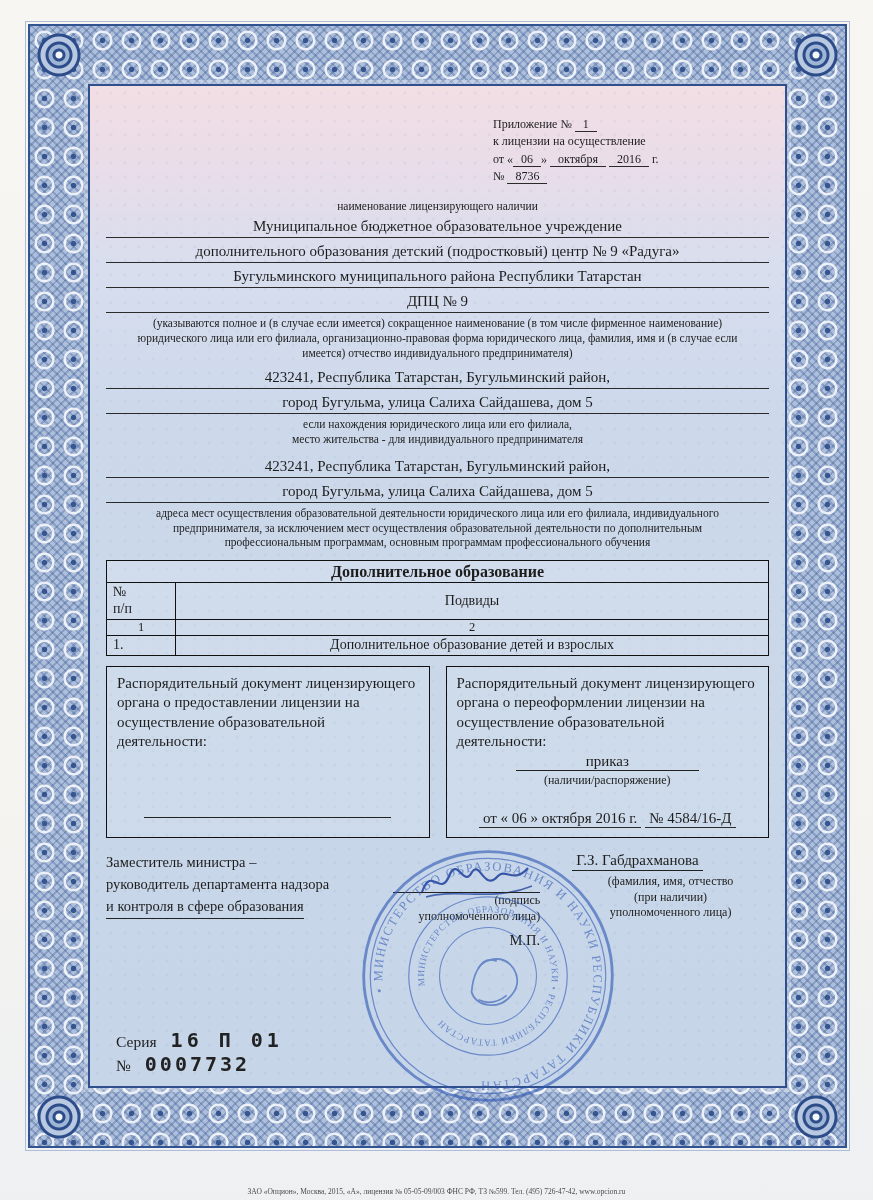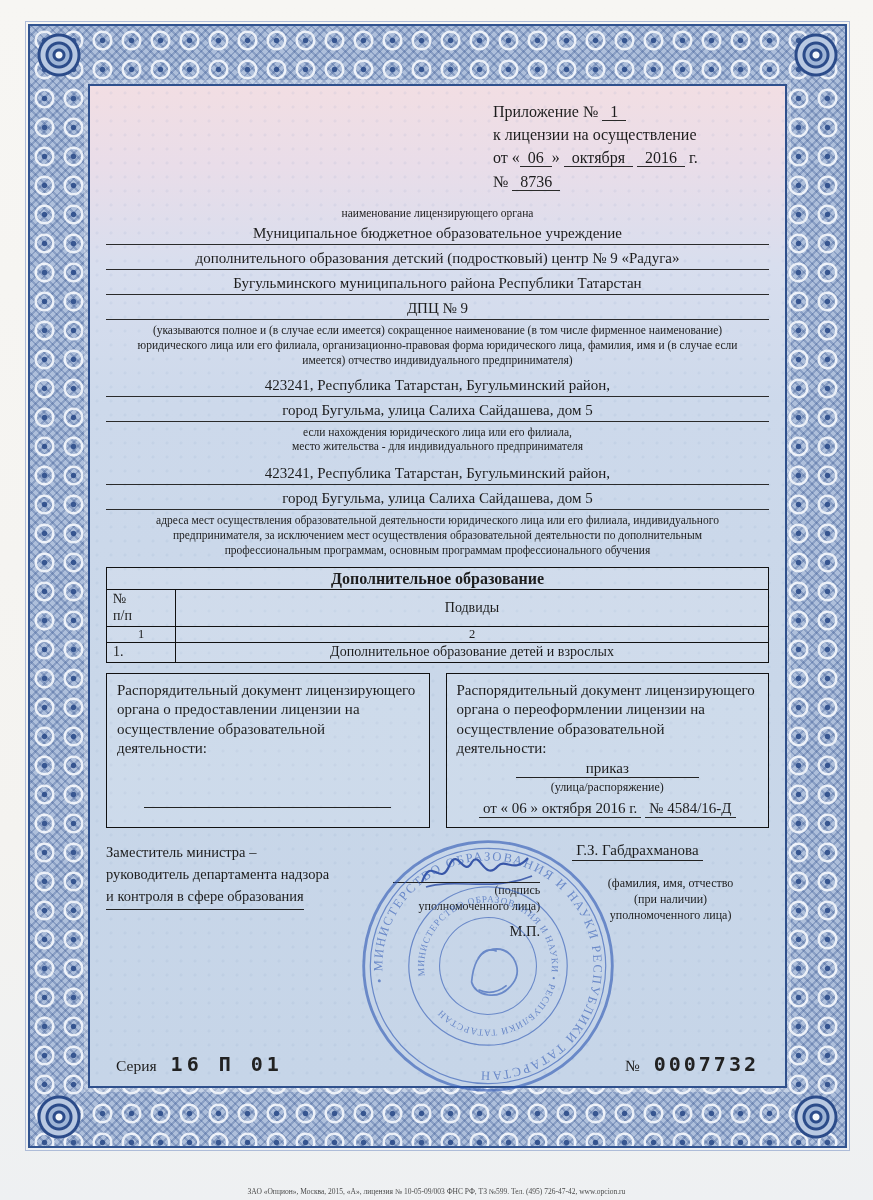--- a/index.html
+++ b/index.html
@@ -35,56 +35,56 @@
   }
   .content{position:absolute; inset:10px 16px 8px; display:flex; flex-direction:column;}
 
   
   .c{text-align:center}
   .b{font-weight:bold}
   .u{border-bottom:1px solid #2a2a2a; padding:0 8px;}
   .uline{border-bottom:1px solid #2a2a2a; text-align:center; padding-bottom:2px; margin-top:5px; font-size:15px;}
   .caption{font-size:11.5px; text-align:center; line-height:1.28; margin-top:3px; color:#222;}
 
-  .apx{width:276px; margin-left:auto; margin-top:4px; font-size:16px; line-height:1.45;}
+  .apx{width:276px; margin-left:auto; margin-top:20px; font-size:12px; line-height:1.45;}
   .ministry-wrap{margin-top:10px; text-align:center;}
   .ministry{display:inline-block; font-weight:bold; font-size:16.5px; border-bottom:1.5px solid #222; padding:0 6px 2px;}
   .org-caption{width:96%; align-self:center;}
   .addr-caption{width:92%; align-self:center;}
 
   .lic-table{width:100%; margin-top:10px; border-collapse:collapse; font-size:14px; background:rgba(255,255,255,.12);}
   .lic-table td{border:1.2px solid #111; padding:1px 6px; line-height:1.2;}
   .t-title{font-size:16px; padding:2px 6px;}
   .t-c1{width:56px;}
   .t-idx td{font-size:12.5px; padding:0 6px;}
 
   .boxes{display:flex; gap:16px; margin-top:10px;}
   .obox{flex:1; border:1.3px solid #111; padding:7px 10px 9px; font-size:15px; line-height:1.3;
         display:flex; flex-direction:column; min-height:134px; background:rgba(255,255,255,.10);}
   .blank-line{margin-top:auto; height:14px; border-bottom:1px solid #222; width:82%; align-self:center; margin-bottom:10px;}
   .obox .val{margin-top:auto; text-align:center;}
   .obox .val span{border-bottom:1px solid #222; padding:0 70px 1px;}
   .obox .cap{font-size:12px; text-align:center; margin-top:2px;}
-  .rline{margin-top:3px; text-align:center; font-size:15px;}
+  .rline{margin-top:20px; text-align:center; font-size:15px;}
   .rline .u{padding:0 4px 1px;}
 
   .sig{position:relative; display:flex; margin-top:14px; height:182px; font-size:14.5px;gap:16px;}
   .sig-left{width:44%; line-height:1.5;}
   .sig-left .ul3{display:inline-block; border-bottom:1px solid #222; padding-bottom:1px;}
   .sig-mid{width:24%; display:flex; flex-direction:column; align-items:flex-end; padding-top:4px;}
   .sig-line{width:100%; border-bottom:1px solid #222; margin-top:-10px;}
   .smallcap{font-size:12px; line-height:1.3; text-align:center;}
   .mp{margin-top:8px; font-size:14.5px;}
   .sig-right{width:32%; padding-left:16px;}
   .sig-right .name{display:inline-block; border-bottom:1px solid #222; font-size:15px; padding:0 4px 1px;}
 
   .seal{position:absolute; left:250px; top:-8px; width:264px; height:264px; opacity:.60; transform:rotate(-9deg); pointer-events:none;}
   .signature-svg{width:126px; height:46px; margin-bottom:0;}
 
-  .serial-row{margin-top:auto; display:flex; justify-content:space-between; align-items:flex-end; padding:0 10px 2px;}
+  .serial-row{margin-top:auto; display:flex; justify-content:space-between; align-items:flex-start; padding:0 10px 2px;flex-direction:column;}
   .serial-label{font-size:15.5px;}
   .serial-num{font-family:"DejaVu Sans Mono", monospace; font-weight:bold; font-size:20px; letter-spacing:4px; margin-left:10px; color:#222;}
   .print-line{position:absolute; bottom:4px; left:0; right:0; text-align:center; font-size:7.5px; color:#4a4a4a;}
 </style>
 </head>
 <body>
 
 <div class="page">
 
   <div class="frame">
@@ -108,21 +108,21 @@
             <span class="u">2016</span>
             <span>г.</span>
           </div>
           <div>
             <span>№</span>
             <span class="u">8736</span>
           </div>
         </div>
 
         <div class="ministry-wrap">
-          <div class="caption">наименование лицензирующего органа</div>
+          <div class="caption">наименование лицензирующего наличии</div>
         </div>
 
         <div class="uline">Муниципальное бюджетное образовательное учреждение</div>
         <div class="uline">дополнительного образования  детский (подростковый) центр № 9 «Радуга»</div>
         <div class="uline">Бугульминского муниципального района Республики Татарстан</div>
         <div class="uline">ДПЦ № 9</div>
         <div class="caption org-caption">(указываются полное и (в случае если имеется) сокращенное наименование (в том числе фирменное наименование) юридического лица или его филиала, организационно-правовая форма юридического лица, фамилия, имя и (в случае если имеется) отчество индивидуального предпринимателя)</div>
 
         <div class="uline" style="margin-top:9px">423241, Республика Татарстан, Бугульминский район,</div>
         <div class="uline">город Бугульма, улица Салиха Сайдашева, дом 5</div>
@@ -161,21 +161,21 @@
         <div class="boxes">
           <div class="obox">
             <div>Распорядительный документ лицензирующего органа о предоставлении лицензии на осуществление образовательной деятельности:</div>
             <div class="blank-line"></div>
           </div>
           <div class="obox">
             <div>Распорядительный документ лицензирующего органа о переоформлении лицензии на осуществление образовательной деятельности:</div>
             <div class="val">
               <span>приказ</span>
             </div>
-            <div class="cap">(улица/распоряжение)</div>
+            <div class="cap">(наличии/распоряжение)</div>
             <div class="rline">
               <span class="u">от « 06 » октября 2016 г.</span>
               <span class="u">№ 4584/16-Д</span>
             </div>
           </div>
         </div>
 
         <div class="sig">
           <div class="sig-left">
             <div>Заместитель министра –</div>
@@ -189,21 +189,21 @@
               <path d="M12 41 C 42 32, 80 46, 118 30" fill="none" stroke="#1e3f9c" stroke-width="1.6" opacity="0.75"></path>
             </svg>
             <div class="sig-line"></div>
             <div class="smallcap">(подпись</div>
             <div class="smallcap">уполномоченного лица)</div>
             <div class="mp">М.П.</div>
           </div>
 
           <div class="sig-right">
             <span class="name">Г.З. Габдрахманова</span>
-            <div class="smallcap" style="margin-top:15px">(фамилия, имя, отчество</div>
+            <div class="smallcap" style="margin-top:3px">(фамилия, имя, отчество</div>
             <div class="smallcap">(при наличии)</div>
             <div class="smallcap">уполномоченного лица)</div>
           </div>
 
           <svg class="seal" viewBox="0 0 240 240">
             <defs>
               <path id="sealOuter" d="M120,120 m-96,0 a96,96 0 1,1 192,0 a96,96 0 1,1 -192,0"></path>
               <path id="sealInner" d="M120,120 m-58,0 a58,58 0 1,1 116,0 a58,58 0 1,1 -116,0"></path>
             </defs>
             <circle cx="120" cy="120" r="113" fill="none" stroke="#2d57b4" stroke-width="2.6"></circle>
@@ -232,14 +232,14 @@
           <div>
             <span class="serial-label">№</span>
             <span class="serial-num" style="letter-spacing:3px">0007732</span>
           </div>
         </div>
 
       </div>
     </div>
   </div>
 
-  <div class="print-line">ЗАО «Опцион», Москва, 2015, «А», лицензия № 10-05-09/003 ФНС РФ, ТЗ №599. Тел. (495) 726-47-42, www.opcion.ru</div>
+  <div class="print-line">ЗАО «Опцион», Москва, 2015, «А», лицензия № 05-05-09/003 ФНС РФ, ТЗ №599. Тел. (495) 726-47-42, www.opcion.ru</div>
 </div>
 
 </body></html>

